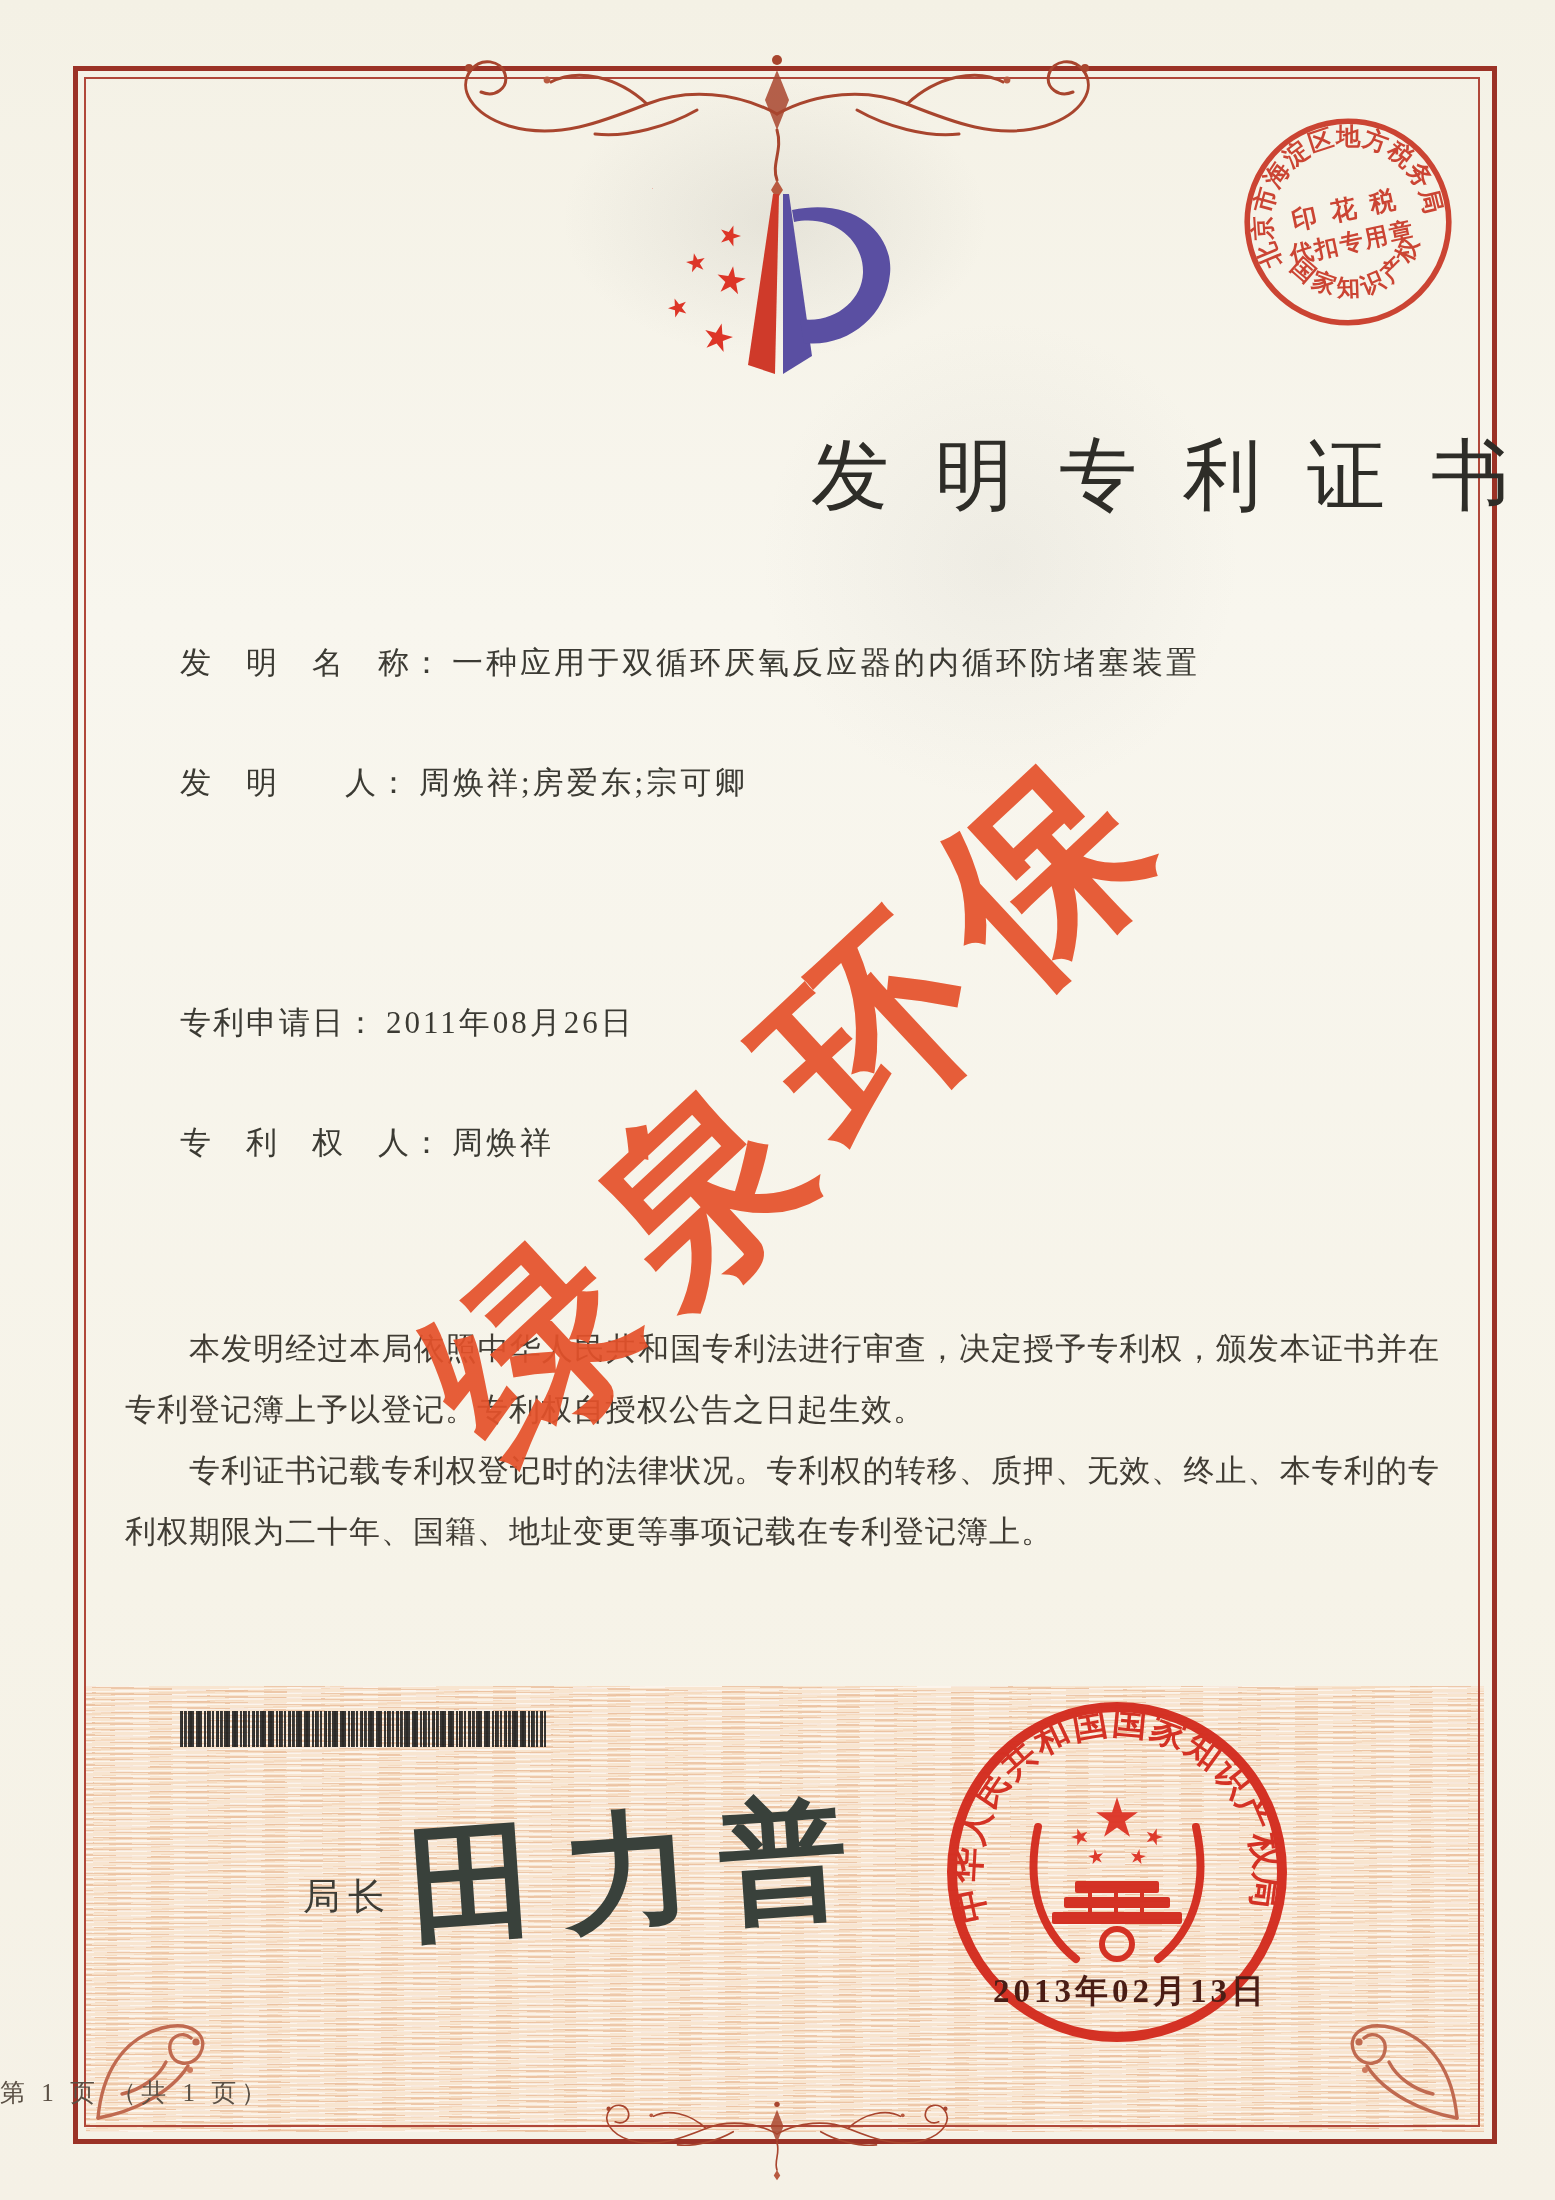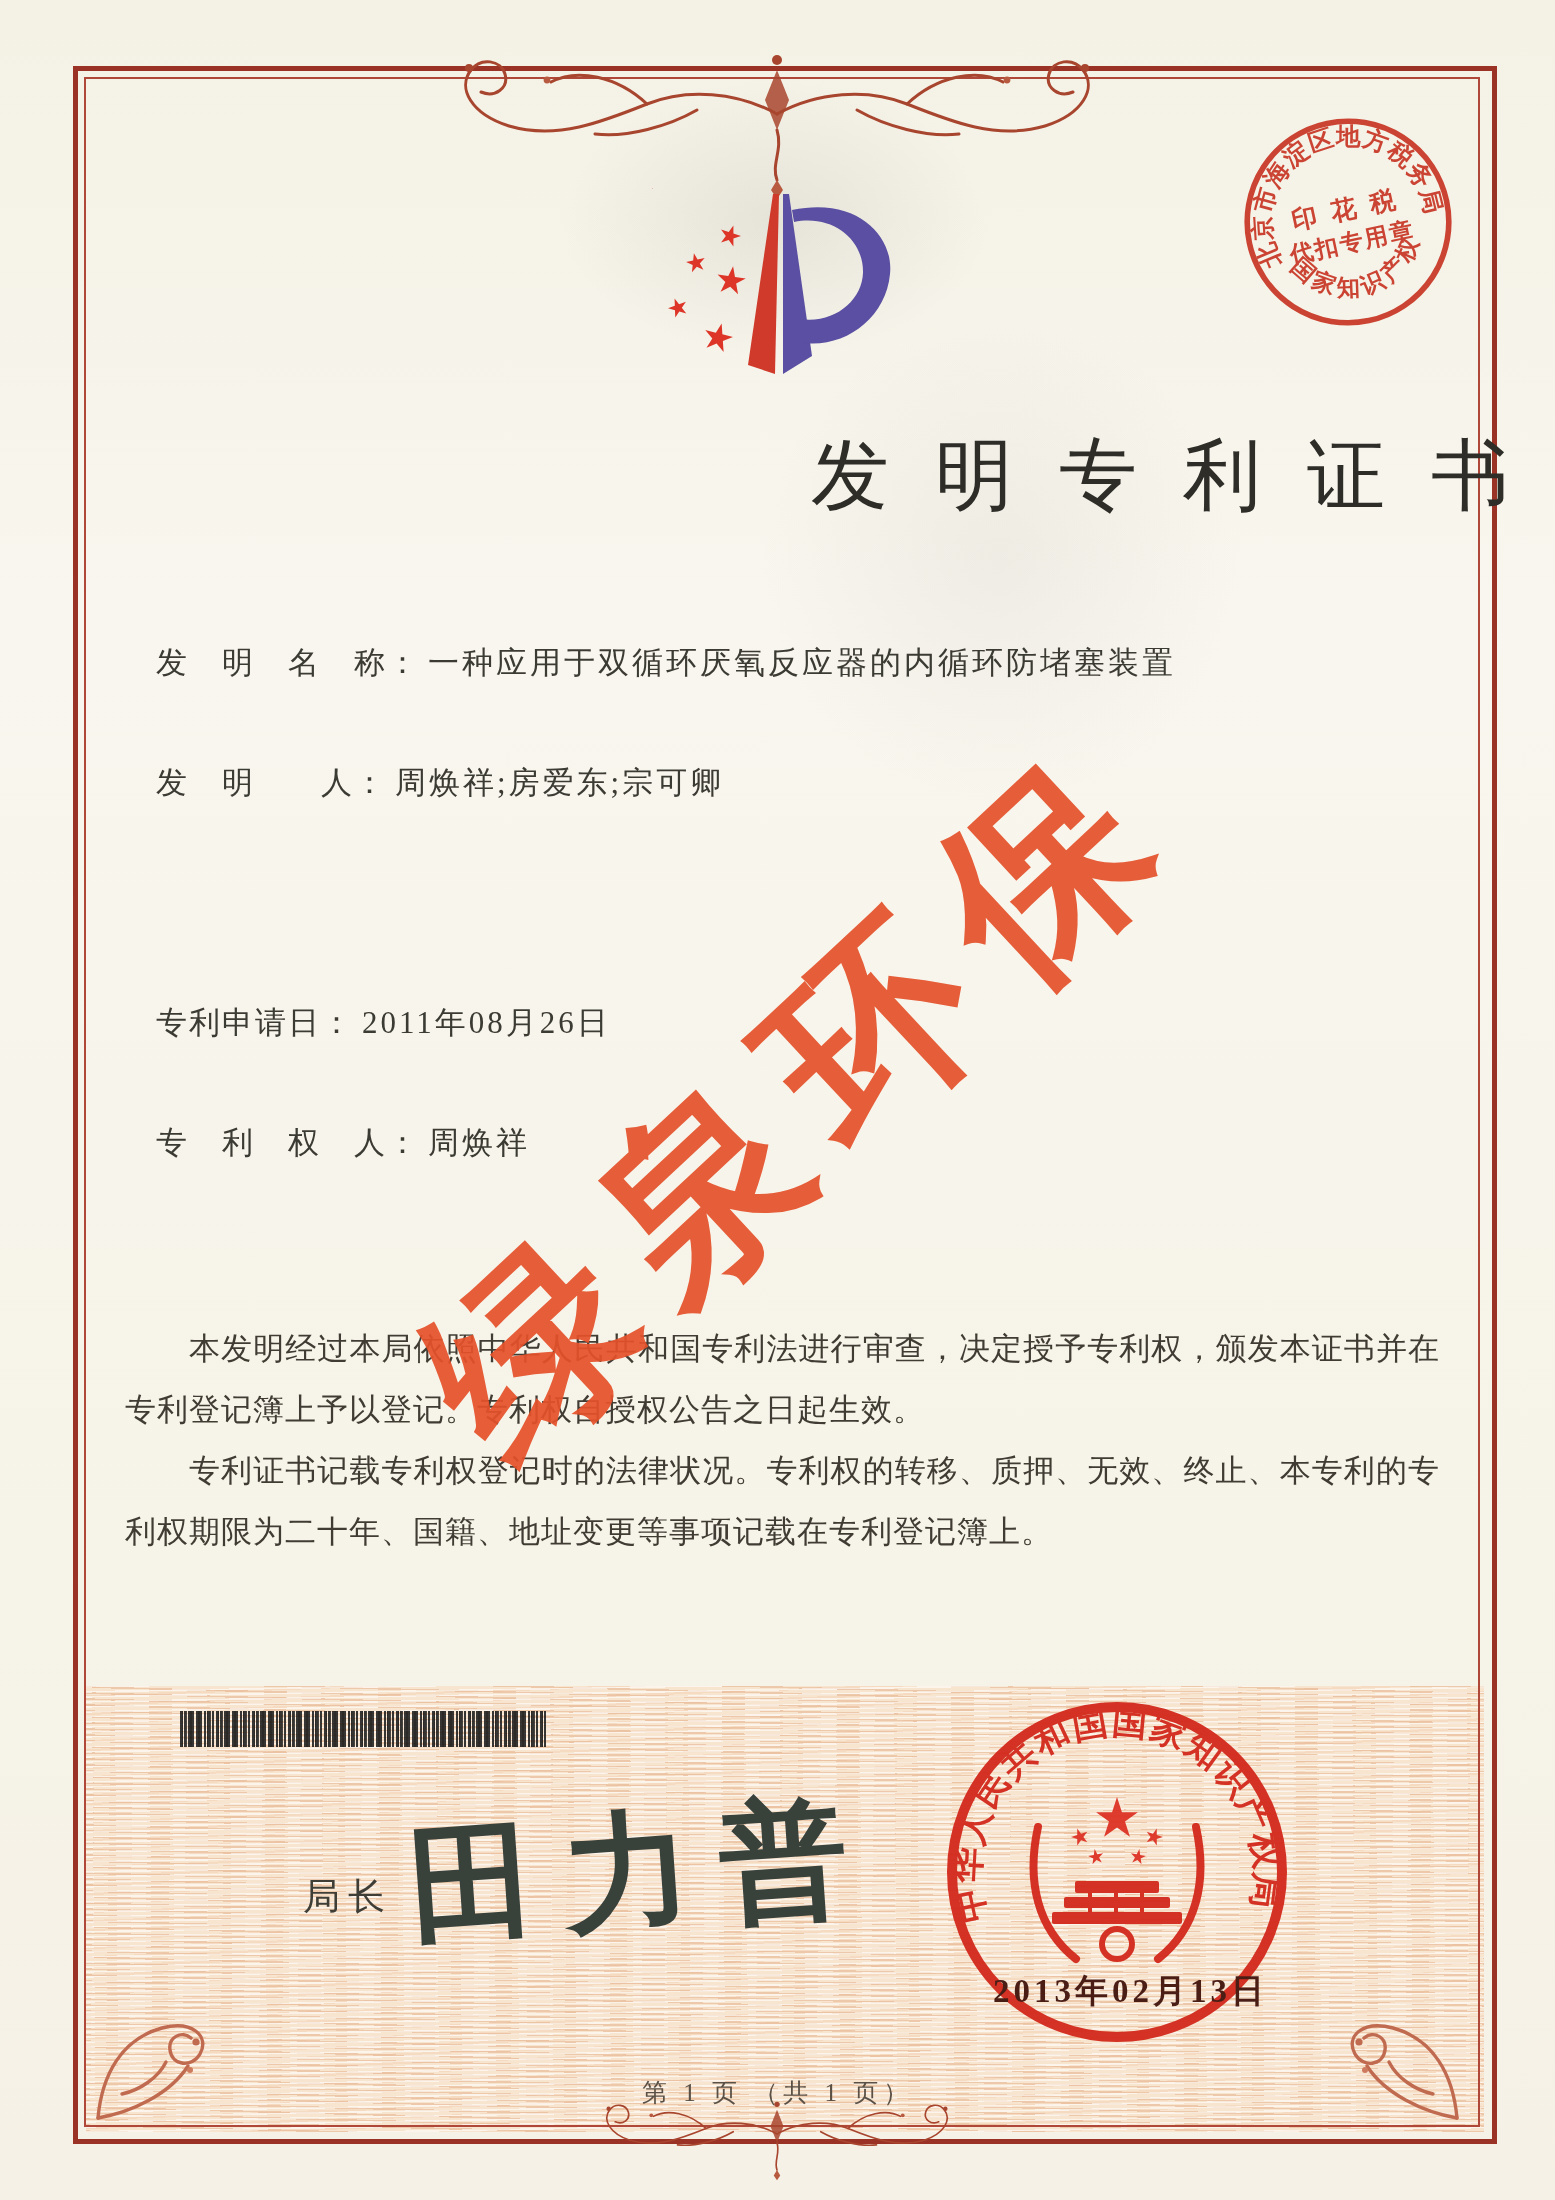--- a/index.html
+++ b/index.html
@@ -26,21 +26,21 @@
     background:radial-gradient(ellipse at center,rgba(158,156,146,.18),transparent 70%);}
   .artifact-b{left:740px;top:300px;width:520px;height:520px;z-index:1;
     background:radial-gradient(circle,rgba(168,166,156,.12),transparent 65%);}
   
   .cert-number{left:138px;top:194px;font-size:31px;letter-spacing:10px;color:#4c4a42;z-index:4;}
   .logo-svg{left:652px;top:188px;z-index:4;}
   .tax-stamp{left:1236px;top:110px;z-index:5;opacity:.94;}
   .title{left:0;right:0;top:424px;text-align:right;font-size:78px;letter-spacing:46px;
     text-indent:46px;color:#2e2d28;font-weight:400;z-index:4;}
   
-  .field{left:156px;font-size:31px;color:#3b3a33;z-index:4;white-space:nowrap;}
+  .field{left:180px;font-size:31px;color:#3b3a33;z-index:4;white-space:nowrap;}
   .field .label{letter-spacing:2px;}
   .field .value{letter-spacing:3px;margin-left:8px;}
   .f0{top:642px}.f1{top:762px}.f2{top:882px}.f3{top:1002px}.f4{top:1122px}.f5{top:1242px}
   
   .paragraphs{left:125px;top:1318px;width:1315px;font-size:31px;line-height:61px;
     color:#403c34;text-align:justify;z-index:4;letter-spacing:1px;}
   .paragraphs p{margin:0;text-indent:64px;}
   
   .watermark{left:800px;top:1102px;transform:translate(-50%,-50%) rotate(-43deg);
     font-size:200px;letter-spacing:32px;white-space:nowrap;color:#e5512a;opacity:.92;
@@ -50,21 +50,21 @@
     background:
       repeating-linear-gradient(90deg,#1d1d1d 0 2px,transparent 2px 4px),
       repeating-linear-gradient(90deg,#111 0 3px,transparent 3px 9px),
       repeating-linear-gradient(90deg,rgba(25,25,25,.9) 0 1px,transparent 1px 6px);}
   .signer-title{left:303px;top:1872px;font-size:37px;letter-spacing:8px;color:#3e3d36;z-index:4;}
   .signature-name{left:408px;top:1786px;font-size:128px;letter-spacing:28px;color:#39413b;
     transform:rotate(-4deg);font-weight:600;z-index:4;}
   .seal-svg{left:942px;top:1697px;z-index:5;opacity:.96;}
   .seal-date{left:993px;top:1969px;font-size:33px;letter-spacing:4px;color:#4a1d15;
     font-weight:600;z-index:7;}
-  .footer{left:0;right:0;top:2076px;text-align:center;font-size:25px;letter-spacing:5px;
+  .footer{left:0;right:0;top:2076px;text-align:left;font-size:25px;letter-spacing:5px;
     color:#5a5045;z-index:4;}
   
   .flourish-top{left:437px;top:52px;z-index:3;}
   .flourish-bottom{left:590px;top:2100px;z-index:3;}
   .corner-bl{left:92px;top:1944px;z-index:3;}
   .corner-br{left:1283px;top:1944px;z-index:3;transform:scaleX(-1);}
 </style>
 </head>
 <body>
 

